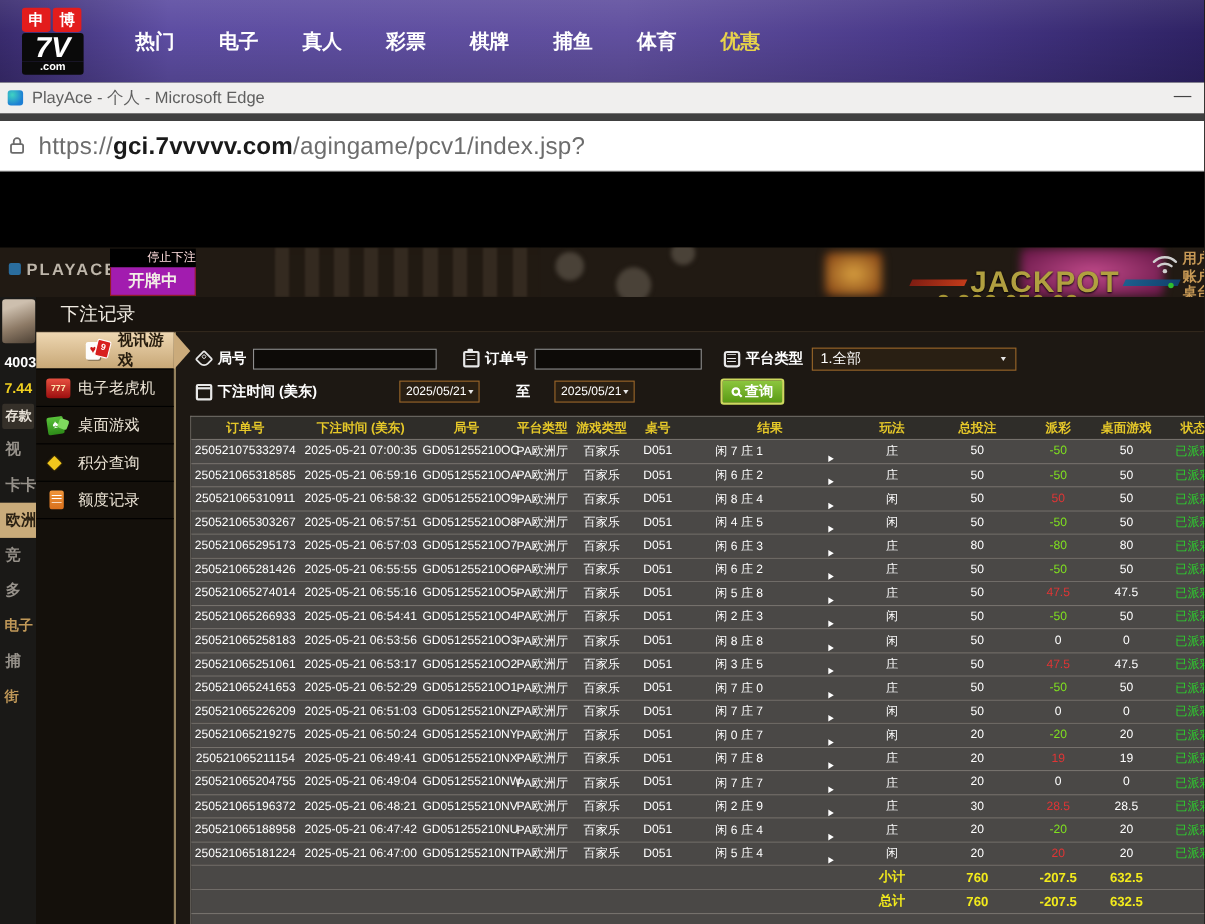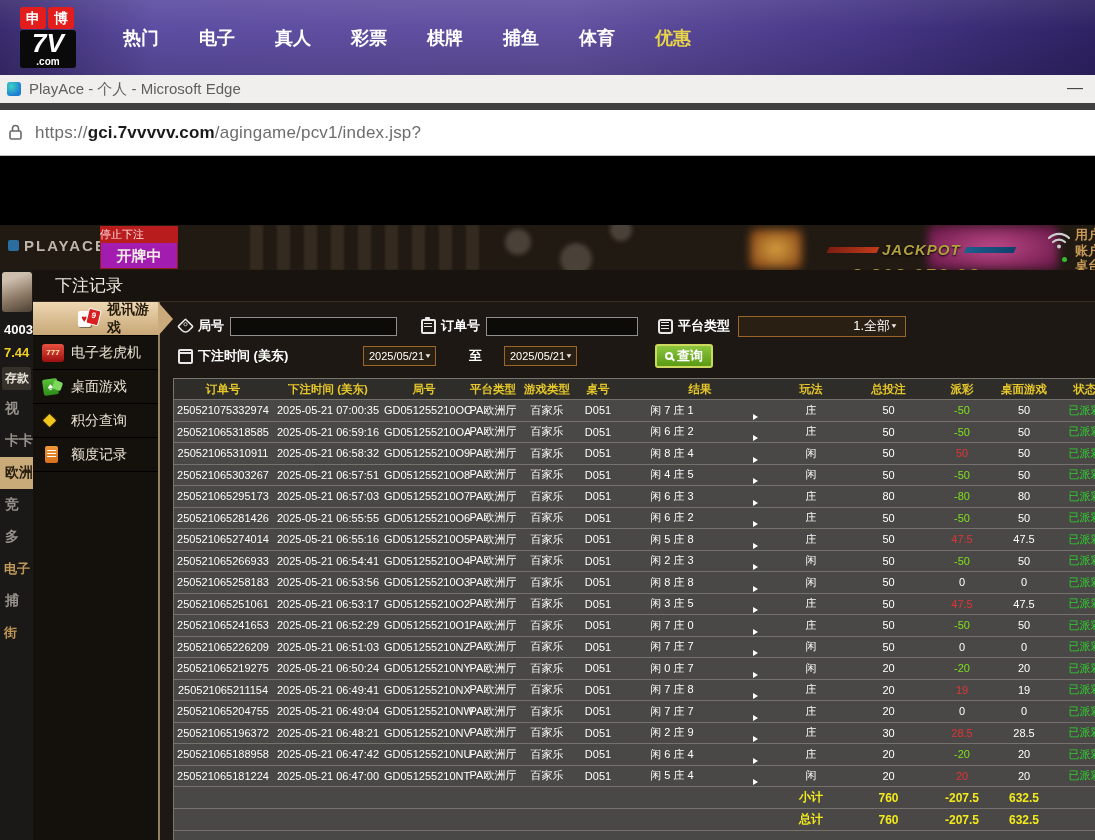--- a/index.html
+++ b/index.html
@@ -19,40 +19,40 @@
   .nav-item { color:#fff; font-size:18px; font-weight:bold; text-decoration:none; cursor:pointer; }
   .nav-item.active { color:#e8d44a; }
 
   
   .titlebar { position:absolute; top:75px; left:0; width:1095px; height:35px; background:#f0efee; border-bottom:7px solid #404040; display:flex; align-items:center; }
   .edge-favicon { width:14px; height:14px; border-radius:3px; margin-left:7px; background:radial-gradient(circle at 30% 30%,#3fd3c2,#1d7fd4 70%); }
   .window-title { margin-left:8px; color:#5f5f5f; font-size:15px; }
   .minimize { position:absolute; right:12px; top:4px; color:#444; font-size:16px; cursor:pointer; }
   .urlbar { position:absolute; top:110px; left:0; width:1095px; height:46px; background:#fff; border-bottom:1px solid #bdbdbd; display:flex; align-items:center; }
   .lock-icon { margin-left:8px; flex:none; }
-  .url { margin-left:12px; font-size:17px; color:#6d6d6d; letter-spacing:.2px; }
+  .url { margin-left:12px; font-size:22px; color:#6d6d6d; letter-spacing:.2px; }
   .url-domain { color:#1a1a1a; font-weight:bold; }
 
   
   .blackband { position:absolute; top:156px; left:0; width:1095px; height:69px; background:#000; }
   .casino { position:absolute; top:225px; left:0; width:1095px; height:45px; background:#211a13; overflow:hidden; }
   .cas-stripes { position:absolute; left:250px; top:0; width:240px; height:45px; opacity:.6; filter:blur(1px);
     background:repeating-linear-gradient(90deg,#42362a 0 13px,#221a12 13px 27px); }
   .cas-dot { position:absolute; border-radius:50%; background:#4a4238; filter:blur(2px); }
   .cas-blob { position:absolute; filter:blur(4px); border-radius:6px; }
   .playace-logo { position:absolute; left:8px; top:12px; color:#beb6aa; font-weight:bold; font-size:15px; letter-spacing:2px; }
   .playace-logo::before { content:""; display:inline-block; width:11px; height:11px; margin-right:5px; background:#2a6d9e; border-radius:2px; }
   .stop-box { position:absolute; left:100px; top:1px; width:78px; }
-  .stop-betting { background:#b91c1c; color:#ffdede; font-size:11px; text-align:left; height:17px; line-height:17px; }
+  .stop-betting { background:#000000; color:#ffdede; font-size:11px; text-align:right; height:17px; line-height:17px; }
   .dealing { background:#a21caf; border:1px solid #8e1f1f; border-top:none; color:#f2ede6; font-size:15px; font-weight:bold; text-align:center; height:26px; line-height:25px; }
   .jackpot { position:absolute; left:828px; top:16px; display:flex; align-items:center; }
   .jp-bar { width:50px; height:6px; }
   .jp-bar.red { background:linear-gradient(90deg,#7e1d12,#c23b1a); transform:skewX(-25deg); }
   .jp-bar.blue { background:linear-gradient(90deg,#1d5f8e,#10406b); transform:skewX(-25deg); }
-  .jp-text { color:#b1a040; font-size:15px; font-weight:bold; font-style:italic; letter-spacing:1px; margin:0 4px; text-shadow:0 1px 2px #000; }
+  .jp-text { color:#b1a040; font-size:27px; font-weight:bold; letter-spacing:1px; margin:0 4px; text-shadow:0 1px 2px #000; }
   .jp-value { position:absolute; left:852px; top:40px; color:#a59434; font-size:20px; font-weight:bold; letter-spacing:1px; }
   .wifi { position:absolute; left:1046px; top:5px; }
   .wifi-dot { position:absolute; left:1062px; top:32px; width:5px; height:5px; border-radius:50%; background:#2fbf2f; }
   .acct-labels { position:absolute; left:1075px; top:2px; }
   .acct-label { color:#c89a56; font-size:13px; font-weight:bold; line-height:15.5px; white-space:nowrap; }
 
   
   .left-strip { position:absolute; top:270px; left:0; width:33px; height:570px; background:#1a1917; overflow:hidden; }
   .avatar { width:30px; height:40px; margin:2px 0 6px 2px; border-radius:3px; background:linear-gradient(160deg,#cdbfae 20%,#8d7a66 60%,#4c4034); }
   .ls-item { font-size:12px; font-weight:bold; color:#cfcac2; white-space:nowrap; padding:4px 0 4px 4px; }
@@ -97,21 +97,21 @@
   .fi-list { border:2px solid #e8e8e8; border-radius:3px; }
   .fi-list::after { content:""; position:absolute; left:1px; top:1px; width:8px; height:8px; background:repeating-linear-gradient(180deg,#e8e8e8 0 1px,transparent 1px 3px); }
   .fi-cal { border:2px solid #e8e8e8; border-radius:2px; }
   .fi-cal::before { content:""; position:absolute; left:-1px; top:1px; width:12px; height:2px; background:#e8e8e8; }
   .f-input { height:19px; background:#0d0b08; border:1px solid #8f8f8f; color:#fff; font-size:12px; padding:0 4px; outline:none; }
   .in-round { width:167px; margin-left:6px; }
   .in-order { width:152px; margin-left:6px; }
   .gap24 { width:24px; } .gap20 { width:20px; }
   .dd { display:flex; align-items:center; justify-content:space-between; background:#291f13; border:1px solid #9a662a; color:#fff; cursor:pointer; }
   .dd-caret { font-size:8px; color:#e8e8e8; transform:scaleY(.8); }
-  .dd-platform { width:168px; height:21px; font-size:13px; padding:0 7px; margin-left:8px;justify-content:flex-end; }
+  .dd-platform { width:186px; height:21px; font-size:13px; padding:0 7px; margin-left:8px; }
   .dd-date { width:73px; height:20px; font-size:11px; padding:0 5px; }
   .lbl-time { width:113px; }
   .d1 { margin-left:52px; }
   .zhi { margin:0 0 0 33px; }
   .d2 { margin-left:22px; }
   .search-btn { margin-left:78px; width:58px; height:24px; background:linear-gradient(180deg,#8cc63e,#5a9a14); border:2px solid #cdd95e; border-radius:3px; color:#fff; font-size:13px; font-weight:bold; display:flex; align-items:center; justify-content:center; gap:4px; cursor:pointer; }
   .fi-search { width:8px; height:8px; border:2px solid #fff; border-radius:50%; position:relative; flex:none; }
   .fi-search::after { content:""; position:absolute; right:-4px; bottom:-2px; width:5px; height:2px; background:#fff; transform:rotate(45deg); }
 
   

